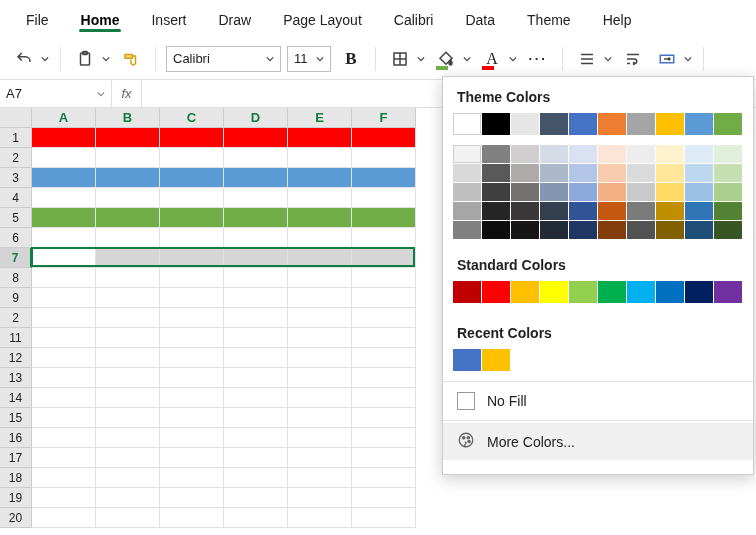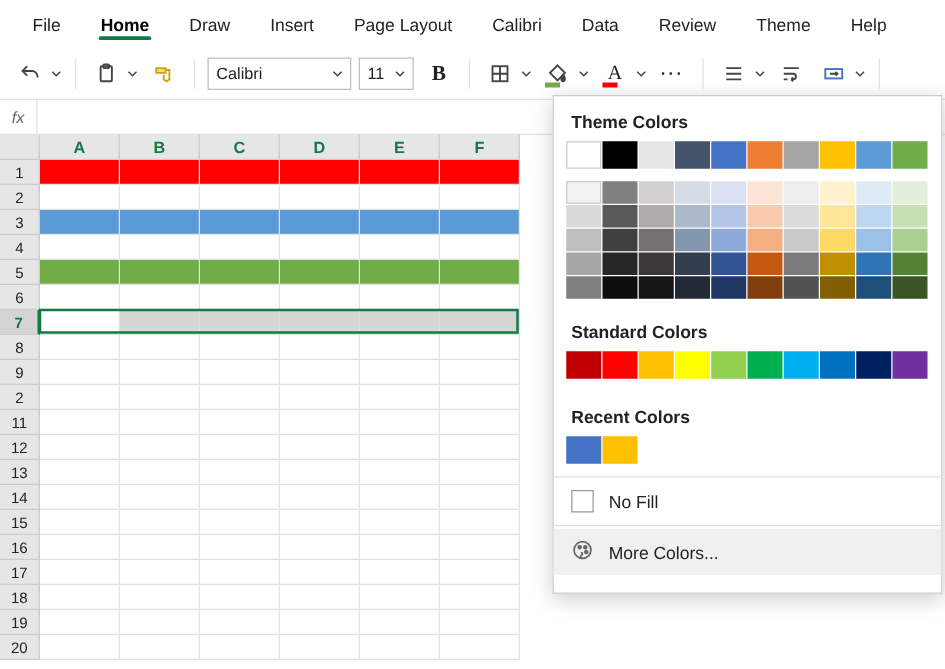--- a/index.html
+++ b/index.html
@@ -229,26 +229,25 @@
     border: 1px solid #999;
   }
   .dd-sep { height: 1px; background: #e1e1e1; margin: 2px 0; }
 </style>
 </head>
 <body>
 
 <div class="ribbon-tabs">
   <div class="ribbon-tab">File</div>
   <div class="ribbon-tab active">Home</div>
+  <div class="ribbon-tab">Insert</div>
   <div class="ribbon-tab">Draw</div>
-  <div class="ribbon-tab">Insert</div>
   <div class="ribbon-tab">Page Layout</div>
   <div class="ribbon-tab">Calibri</div>
   <div class="ribbon-tab">Data</div>
-  <div class="ribbon-tab">Review</div>
   <div class="ribbon-tab">Theme</div>
   <div class="ribbon-tab">Help</div>
 </div>
 
 <div class="toolbar">
   <div class="tool-split">
     <span class="tool-btn">
       <svg width="18" height="18" viewBox="0 0 24 24" fill="none" stroke="#444" stroke-width="2">
           <path d="M9 14l-5-5 5-5"></path>
           <path d="M4 9h10a6 6 0 016 6v1"></path>
@@ -362,20 +361,26 @@
     <span class="caret">
         <svg viewBox="0 0 10 10">
           <path d="M1 3l4 4 4-4" fill="none" stroke="#444" stroke-width="1.5"></path>
         </svg>
       </span>
   </div>
   <div class="sep"></div>
 </div>
 
 <div class="name-box-row">
+  <div class="name-box">
+    <span>A7</span>
+    <svg width="8" height="8" viewBox="0 0 10 10">
+        <path d="M1 3l4 4 4-4" fill="none" stroke="#888" stroke-width="1.5"></path>
+      </svg>
+  </div>
   <div class="fx-box">fx</div>
   <div class="formula-input"></div>
 </div>
 
 <div>
   <div style="display:flex;">
     <div class="corner"></div>
     <div class="col-headers" id="col-headers">
         <div class="col-h">A</div>
         <div class="col-h">B</div>

